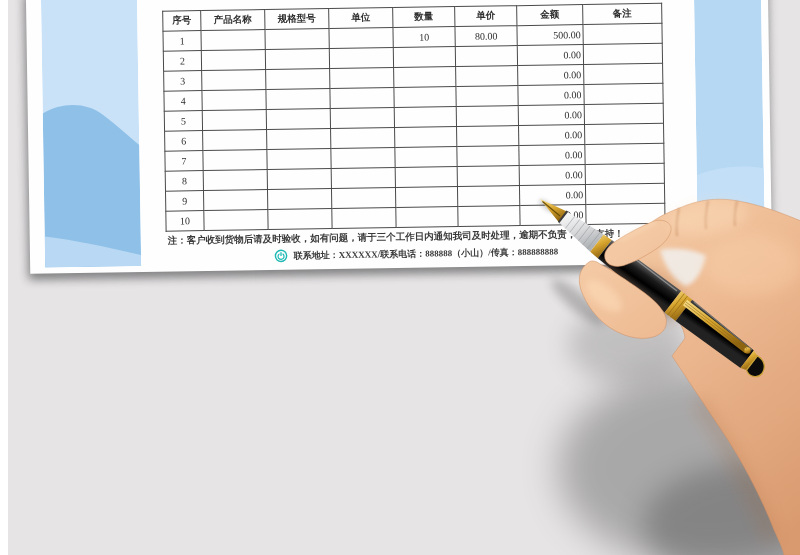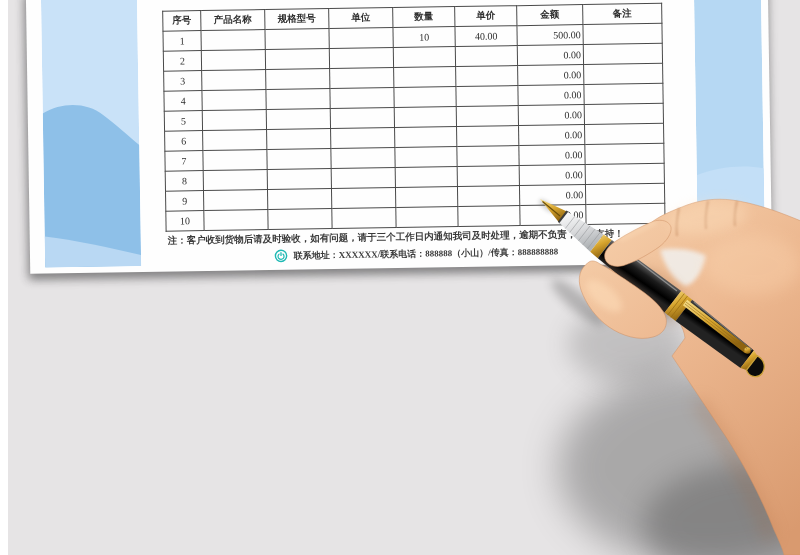--- a/index.html
+++ b/index.html
@@ -85,21 +85,21 @@
               <th>备注</th>
             </tr>
         </thead>
         <tbody>
             <tr>
               <td class="c0">1</td>
               <td class="c1"></td>
               <td class="c2"></td>
               <td class="c3"></td>
               <td class="c4">10</td>
-              <td class="c5">40.00</td>
+              <td class="c5">80.00</td>
               <td class="c6">500.00</td>
               <td class="c7"></td>
             </tr>
             <tr>
               <td class="c0">2</td>
               <td class="c1"></td>
               <td class="c2"></td>
               <td class="c3"></td>
               <td class="c4"></td>
               <td class="c5"></td>

